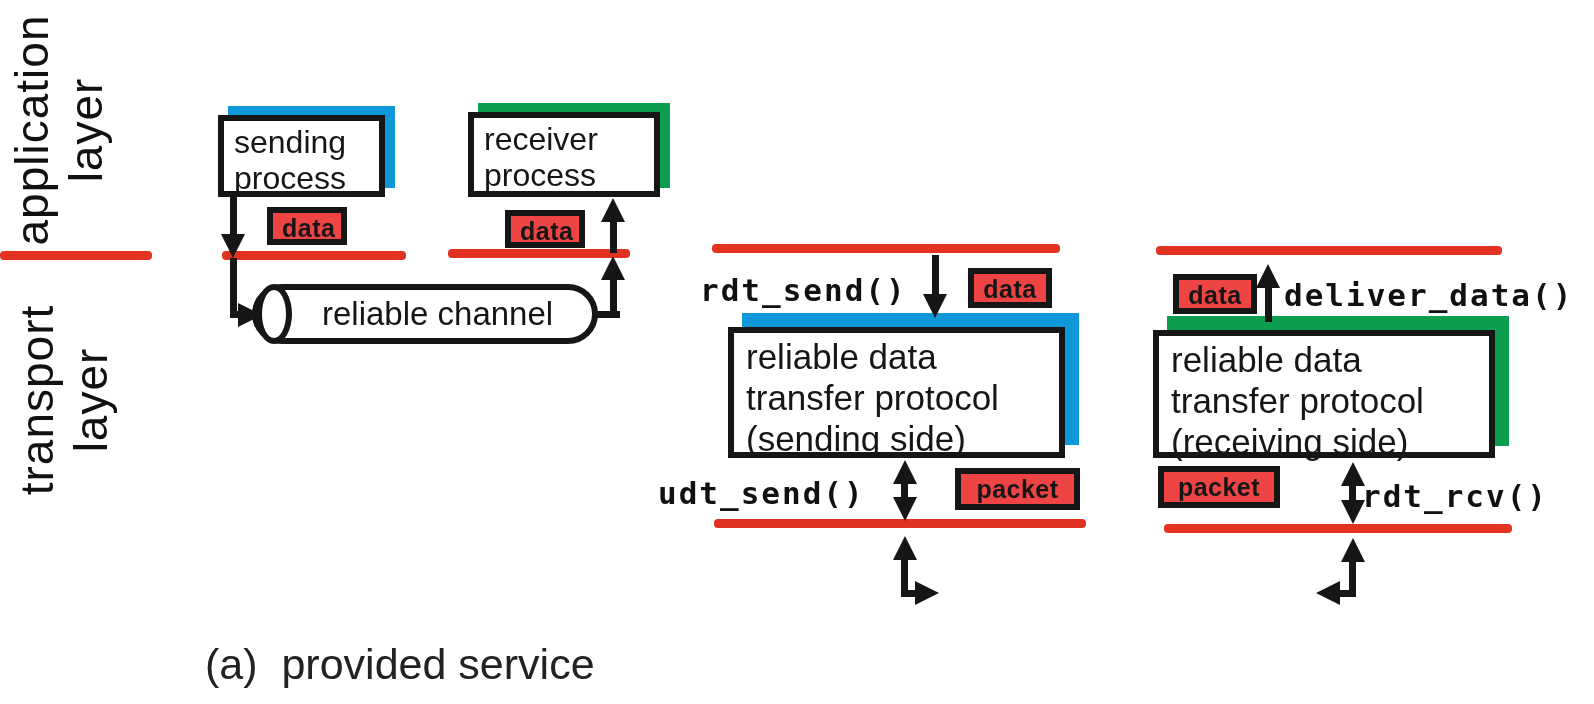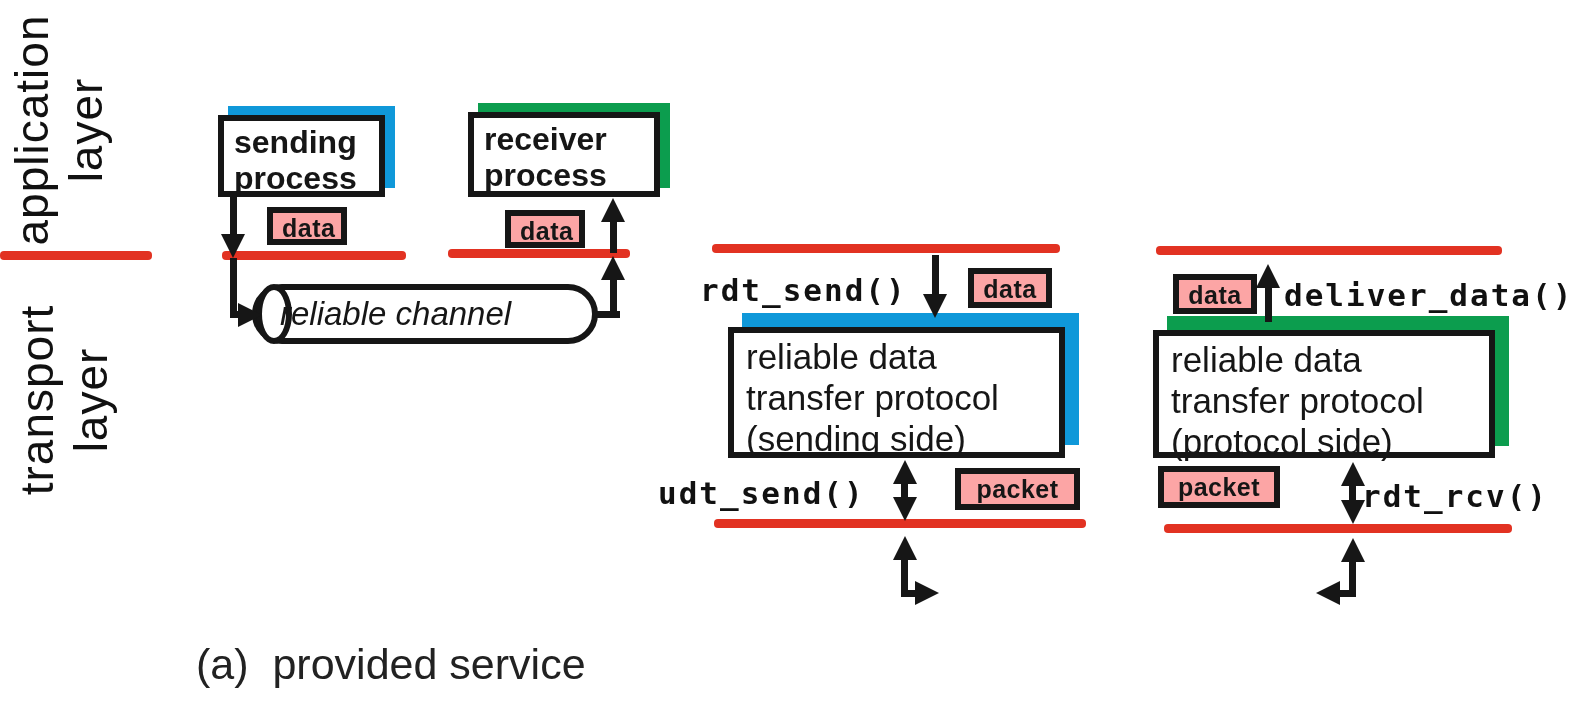--- a/index.html
+++ b/index.html
@@ -17,47 +17,47 @@
   .vlabel{
     position:absolute;font-size:46px;line-height:54px;text-align:center;
     transform:rotate(-90deg);letter-spacing:1px;color:#111;
   }
   
   .rline{position:absolute;height:9px;background:var(--boundary-red);border-radius:4px;}
   
   .shadow{position:absolute;}
   .procbox{
     position:absolute;background:#fff;border:6px solid var(--ink);
-    font-size:32px;line-height:36px;padding:3px 8px 1px 10px;box-sizing:border-box;font-weight:bold;
+    font-size:32px;line-height:36px;padding:3px 8px 1px 10px;box-sizing:border-box;
   }
   .bigbox{
     position:absolute;background:#fff;border:6px solid var(--ink);
     font-size:35px;line-height:41px;padding:3px 6px 8px 12px;box-sizing:border-box;
   }
   
   .tag{
-    position:absolute;background:#fca5a5;border:6px solid var(--ink);
+    position:absolute;background:#ef4444;border:6px solid var(--ink);
     font-weight:bold;font-size:25px;line-height:29px;padding:1px 9px;
     box-sizing:border-box;text-align:center;letter-spacing:.5px;
   }
   
   .code{
     position:absolute;font-family:"DejaVu Sans Mono","Liberation Mono",monospace;
     font-weight:bold;font-size:31px;letter-spacing:2px;color:#111;white-space:nowrap;
   }
   
   .cyl{
     position:absolute;background:#fff;border:6px solid var(--ink);
     border-radius:999px;box-sizing:border-box;display:flex;align-items:center;
   }
   .cyl .lip{
     position:absolute;left:-2px;top:-6px;bottom:-6px;width:36px;
     border:6px solid var(--ink);border-radius:50%;background:#fff;box-sizing:border-box;
   }
-  .cyl .ctext{position:relative;margin-left:22px;font-size:33px;white-space:nowrap;font-style:italic;}
+  .cyl .ctext{position:relative;margin-left:64px;font-size:33px;white-space:nowrap;}
   
   .shaft{position:absolute;background:var(--ink);}
   .ah{position:absolute;width:0;height:0;}
   .ah.up{border-left:12px solid transparent;border-right:12px solid transparent;border-bottom:24px solid var(--ink);}
   .ah.down{border-left:12px solid transparent;border-right:12px solid transparent;border-top:24px solid var(--ink);}
   .ah.right{border-top:12px solid transparent;border-bottom:12px solid transparent;border-left:24px solid var(--ink);}
   .ah.left{border-top:12px solid transparent;border-bottom:12px solid transparent;border-right:24px solid var(--ink);}
   .caption{position:absolute;font-size:43px;color:#222;white-space:pre;}
 </style>
 </head>
@@ -117,40 +117,40 @@
     <div class="shaft" style="left:595px;top:311px;width:25px;height:7px;"></div>
     <div class="shaft" style="left:610px;top:278px;width:7px;height:40px;"></div>
     <div class="ah up" style="left:601px;top:256px;"></div>
   </div>
 
   <div>
     <div class="shaft" style="left:610px;top:220px;width:7px;height:33px;"></div>
     <div class="ah up" style="left:601px;top:198px;"></div>
   </div>
 
-  <div class="caption" style="left:196px;top:640px;text-align:center;">(a)  provided service</div>
+  <div class="caption" style="left:205px;top:640px;text-align:center;">(a)  provided service</div>
 
   <div class="code" style="left:700px;top:272px;">rdt_send()</div>
   <div class="code" style="left:1284px;top:277px;">deliver_data()</div>
 
   <div class="tag" style="left:968px;top:268px;width:84px;height:40px;">data</div>
   <div class="tag" style="left:1173px;top:274px;width:84px;height:40px;">data</div>
 
   <div class="shadow" style="left:742px;top:313px;width:337px;height:132px;background:var(--shadow-blue);"></div>
   <div class="bigbox" style="left:728px;top:327px;width:337px;height:131px;">
     <div>reliable data</div>
     <div>transfer protocol</div>
     <div>(sending side)</div>
   </div>
 
   <div class="shadow" style="left:1167px;top:316px;width:342px;height:130px;background:var(--shadow-green);"></div>
   <div class="bigbox" style="left:1153px;top:330px;width:342px;height:128px;">
     <div>reliable data</div>
     <div>transfer protocol</div>
-    <div>(protocol side)</div>
+    <div>(receiving side)</div>
   </div>
 
   <div class="code" style="left:1362px;top:478px;">rdt_rcv()</div>
   <div class="code" style="left:658px;top:475px;">udt_send()</div>
 
   <div class="tag" style="left:955px;top:468px;width:125px;height:42px;">packet</div>
   <div class="tag" style="left:1158px;top:466px;width:122px;height:42px;">packet</div>
 
 
   <div>

